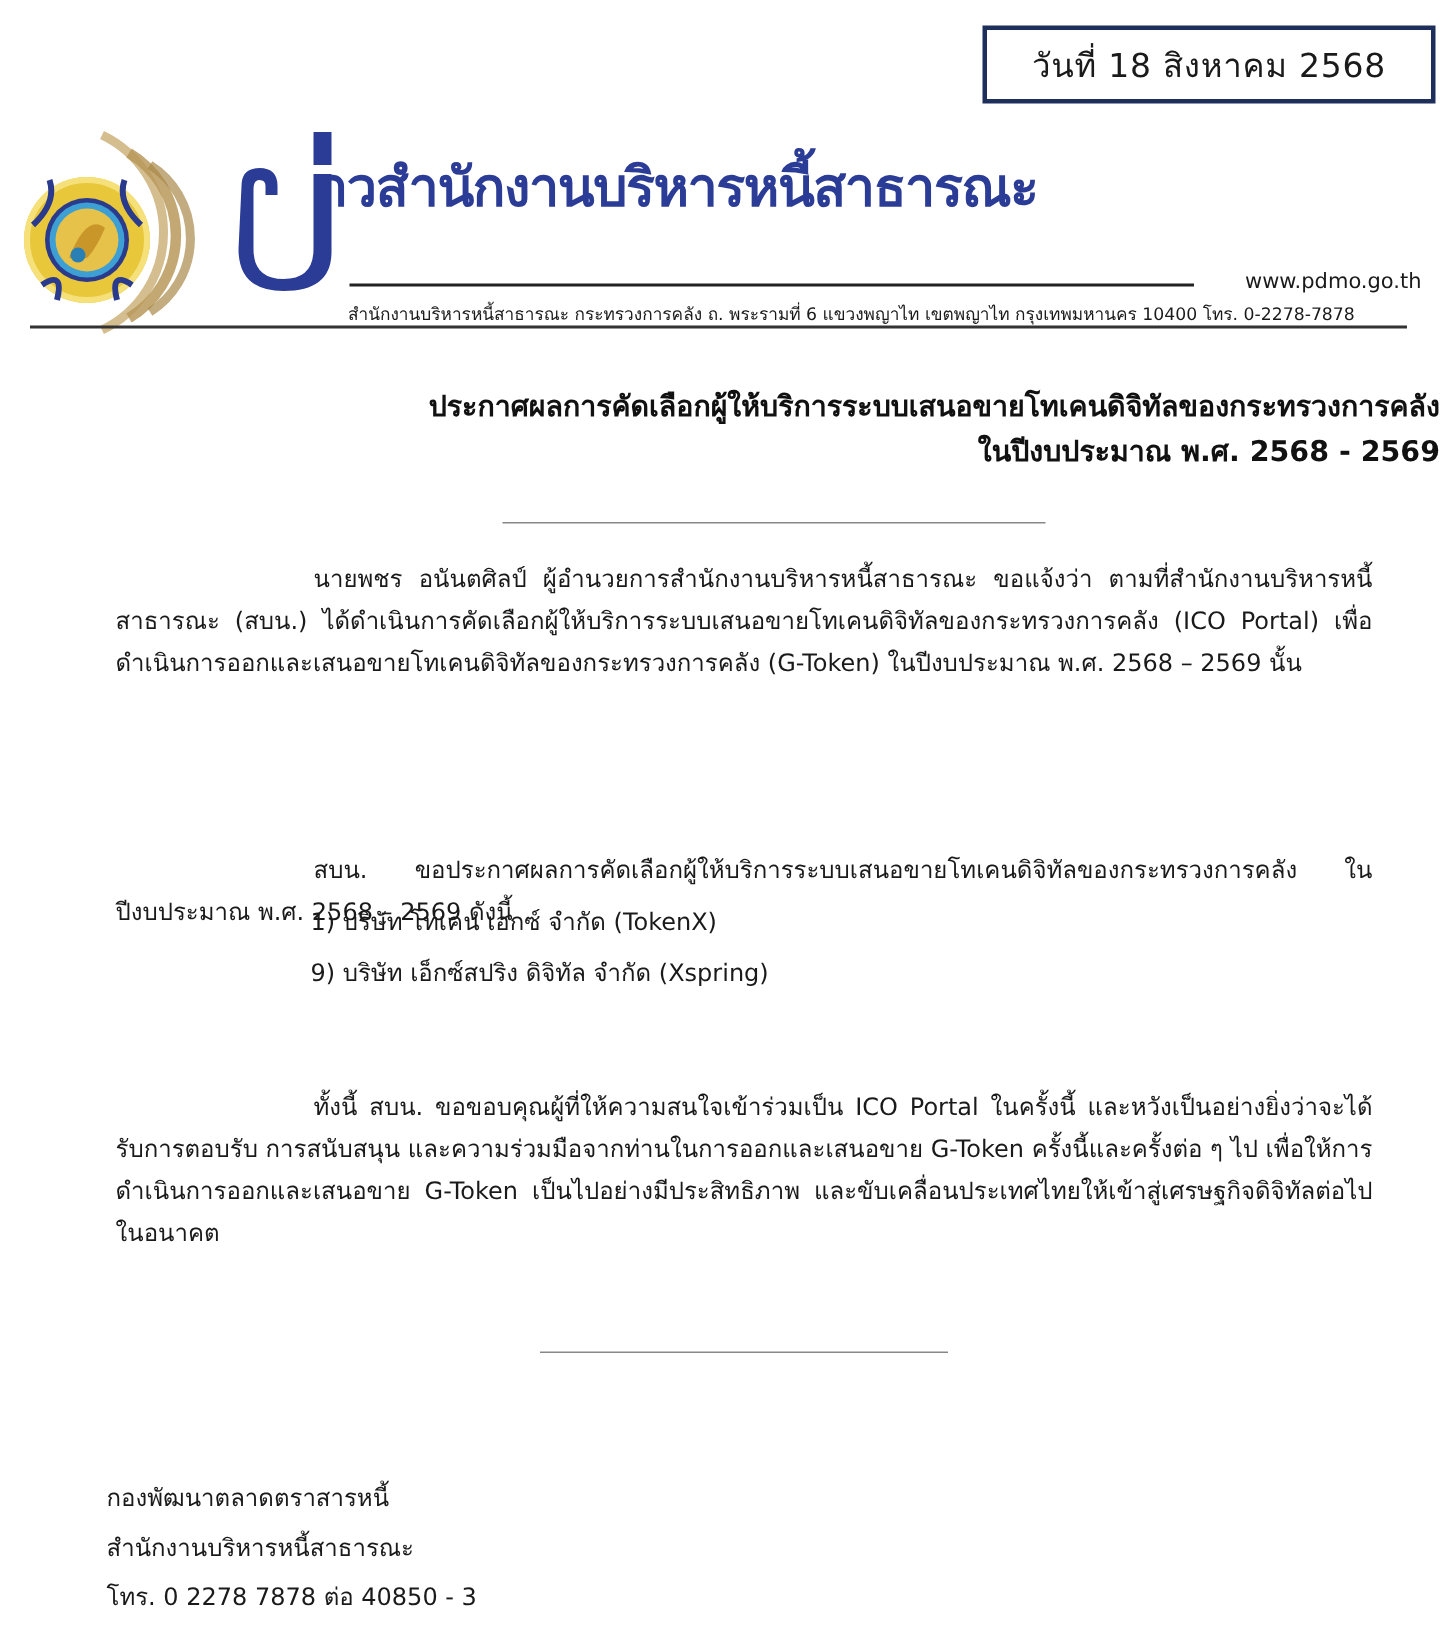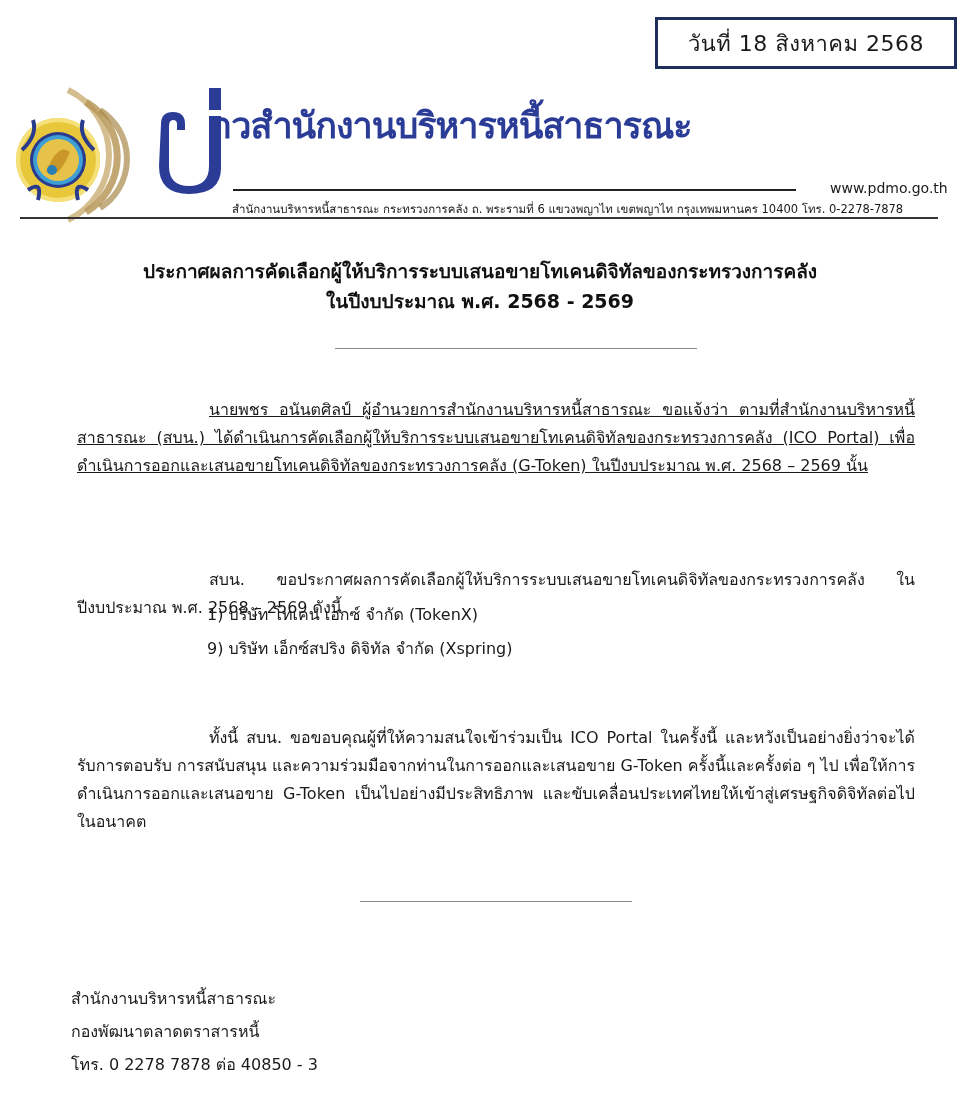--- a/index.html
+++ b/index.html
@@ -19,29 +19,29 @@
                     color: #2b3c97; line-height: 60px; letter-spacing: -1px; white-space: nowrap; }
 
   .masthead-address { position: absolute; left: 232px; top: 160px; font-size: 11.5px; color: #1a1a1a;
                       white-space: nowrap; margin-top: 40px; }
 
   .masthead-rule { position: absolute; left: 233px; top: 189px; width: 563px; height: 2px; background: #222; }
   .masthead-url { position: absolute; left: 802px; top: 180px; font-size: 14px; color: #1a1a1a; margin-left: 28px; }
 
   .header-divider { position: absolute; left: 20px; top: 217px; width: 918px; height: 2px; background: #333; }
 
-  .doc-title { position: absolute; left: 0; top: 256px; width: 960px; text-align: center;
+  .doc-title { position: absolute; left: 0; top: 256px; width: 960px; text-align: right;
                font-size: 19px; font-weight: bold; line-height: 30px; color: #111; }
 
   .title-rule { position: absolute; left: 335px; top: 348px; width: 362px; height: 1px; background: #888; }
 
   .para { position: absolute; left: 77px; width: 838px; font-size: 16px; line-height: 28px; color: #1a1a1a;
           text-align: justify; }
   .para .indent { display: inline-block; width: 132px; }
-  .p1 { top: 396px; text-decoration: underline; }
+  .p1 { top: 372px; }
   .p2 { top: 522px; margin-top: 44px; }
   .p3 { top: 724px; }
 
   .list { position: absolute; left: 207px; top: 598px; font-size: 16px; line-height: 34px; color: #1a1a1a; }
   .list-item { display: block; }
 
   .closing-rule { position: absolute; left: 360px; top: 901px; width: 272px; height: 1px; background: #888; }
 
   .contact { position: absolute; left: 71px; top: 982px; font-size: 16px; line-height: 33px; color: #1a1a1a; }
   .contact div { display: block; }
@@ -97,16 +97,16 @@
 <div class="list">
   <span class="list-item">1) บริษัท โทเคน เอกซ์ จำกัด (TokenX)</span>
   <span class="list-item">9) บริษัท เอ็กซ์สปริง ดิจิทัล จำกัด (Xspring)</span>
 </div>
 
 <div class="para p3"><span class="indent"></span><span>ทั้งนี้ สบน. ขอขอบคุณผู้ที่ให้ความสนใจเข้าร่วมเป็น ICO Portal ในครั้งนี้ และหวังเป็นอย่างยิ่งว่าจะได้รับการตอบรับ การสนับสนุน และความร่วมมือจากท่านในการออกและเสนอขาย G-Token ครั้งนี้และครั้งต่อ ๆ ไป เพื่อให้การดำเนินการออกและเสนอขาย G-Token เป็นไปอย่างมีประสิทธิภาพ และขับเคลื่อนประเทศไทยให้เข้าสู่เศรษฐกิจดิจิทัลต่อไปในอนาคต</span></div>
 
 <div class="closing-rule"></div>
 
 <div class="contact">
+  <div>กองพัฒนาตลาดตราสารหนี้</div>
   <div>สำนักงานบริหารหนี้สาธารณะ</div>
-  <div>กองพัฒนาตลาดตราสารหนี้</div>
   <div>โทร. 0 2278 7878 ต่อ 40850 - 3</div>
 </div>
 
 </body></html>

